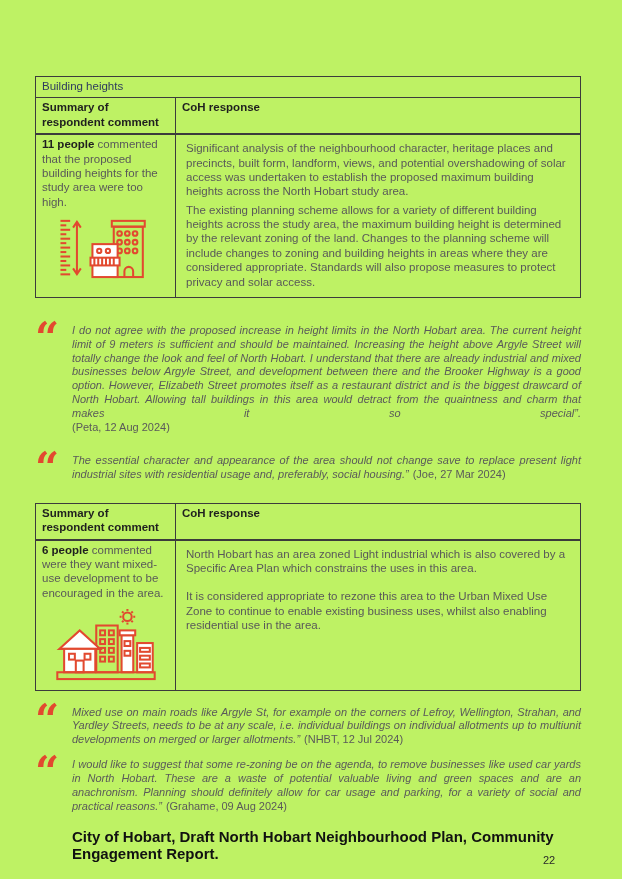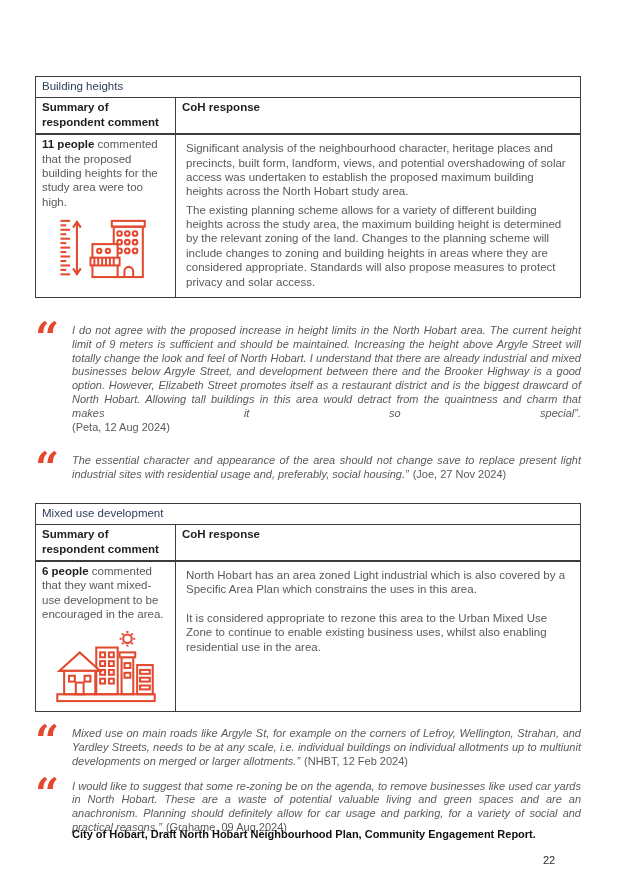--- a/index.html
+++ b/index.html
@@ -1,21 +1,21 @@
 <!DOCTYPE html>
 <html><head>
 <meta charset="utf-8">
 <style>
   * { margin:0; padding:0; box-sizing:border-box; }
   html,body { background:#e8e8e8; }
   .page {
     position:relative;
     width:622px; height:879px;
     margin:0 auto;
-    background:#ffffff;
+    background:#bef264;
     font-family:"Liberation Sans", sans-serif;
     color:#595959;
     overflow:hidden;
   }
   .content {
     position:absolute;
     left:35px; top:76px;
     width:546px;
   }
 
@@ -93,21 +93,21 @@
   
   .page-number {
     position:absolute;
     top:854px; left:543px;
     font-size:11px;
     color:#2a2a2a;
   }
   .footer-line {
     position:absolute;
     top:828px; left:72px;
-    font-size:11px;
+    font-size:15px;
     font-weight:700;
     color:#111111;
   }
 </style>
 </head>
 <body>
 
 <div class="page">
   <div class="content">
 
@@ -194,40 +194,37 @@
     <div class="quote quote-1">
       <span class="qmark">“</span>
       <div class="qbody">
         <p class="qtext full-justify"><span>I do not agree with the proposed increase in height limits in the North Hobart area. The current height limit of 9 meters is sufficient and should be maintained. Increasing the height above Argyle Street will totally change the look and feel of North Hobart. I understand that there are already industrial and mixed businesses below Argyle Street, and development between there and the Brooker Highway is a good option. However, Elizabeth Street promotes itself as a restaurant district and is the biggest drawcard of North Hobart. Allowing tall buildings in this area would detract from the quaintness and charm that makes it so special”.</span><span class="qattr block">(Peta, 12 Aug 2024)</span></p>
       </div>
     </div>
 
     <div class="quote quote-2">
       <span class="qmark">“</span>
       <div class="qbody">
-        <p class="qtext"><span>The essential character and appearance of the area should not change save to replace present light industrial sites with residential usage and, preferably, social housing.”</span><span class="qattr inline">(Joe, 27 Nov 2024)</span></p>
+        <p class="qtext"><span>The essential character and appearance of the area should not change save to replace present light industrial sites with residential usage and, preferably, social housing.”</span><span class="qattr inline">(Joe, 27 Mar 2024)</span></p>
       </div>
     </div>
 
     <table class="rtable tbl-2">
       <colgroup>
           <col style="width:140px">
           <col>
         </colgroup>
       <tbody>
-          <tr>
-        <td class="tbl-title" colspan="2">Mixed use development</td>
-      </tr>
       <tr class="head">
         <th>Summary of respondent comment</th>
         <th>CoH response</th>
       </tr>
       <tr>
         <td class="summary-cell">
-          <p><span class="bold-lead">6 people</span><span> commented that they want mixed-use development to be encouraged in the area.</span></p>
+          <p><span class="bold-lead">6 people</span><span> commented were they want mixed-use development to be encouraged in the area.</span></p>
           <div class="cell-icon">
             
             <svg class="icon-svg" width="104" height="74" viewBox="0 0 104 76" fill="none" stroke="#E2492F" stroke-width="2.1">
 
               <g>
                 <circle cx="74" cy="9" r="4.4"></circle>
                 <line x1="74" y1="1" x2="74" y2="3"></line>
                     <line x1="74" y1="15" x2="74" y2="17"></line>
                 <line x1="66" y1="9" x2="68" y2="9"></line>
                     <line x1="80" y1="9" x2="82" y2="9"></line>
@@ -279,21 +276,21 @@
           <p>North Hobart has an area zoned Light industrial which is also covered by a Specific Area Plan which constrains the uses in this area.</p>
           <p class="gap">It is considered appropriate to rezone this area to the Urban Mixed Use Zone to continue to enable existing business uses, whilst also enabling residential use in the area.</p>
         </td>
       </tr>
     </tbody>
       </table>
 
     <div class="quote quote-3">
       <span class="qmark">“</span>
       <div class="qbody">
-        <p class="qtext"><span>Mixed use on main roads like Argyle St, for example on the corners of Lefroy, Wellington, Strahan, and Yardley Streets, needs to be at any scale, i.e. individual buildings on individual allotments up to multiunit developments on merged or larger allotments.”</span><span class="qattr inline">(NHBT, 12 Feb 2024)</span></p>
+        <p class="qtext"><span>Mixed use on main roads like Argyle St, for example on the corners of Lefroy, Wellington, Strahan, and Yardley Streets, needs to be at any scale, i.e. individual buildings on individual allotments up to multiunit developments on merged or larger allotments.”</span><span class="qattr inline">(NHBT, 12 Jul 2024)</span></p>
       </div>
     </div>
 
     <div class="quote quote-4">
       <span class="qmark">“</span>
       <div class="qbody">
         <p class="qtext"><span>I would like to suggest that some re-zoning be on the agenda, to remove businesses like used car yards in North Hobart. These are a waste of potential valuable living and green spaces and are an anachronism. Planning should definitely allow for car usage and parking, for a variety of social and practical reasons.”</span><span class="qattr inline">(Grahame, 09 Aug 2024)</span></p>
       </div>
     </div>
 

